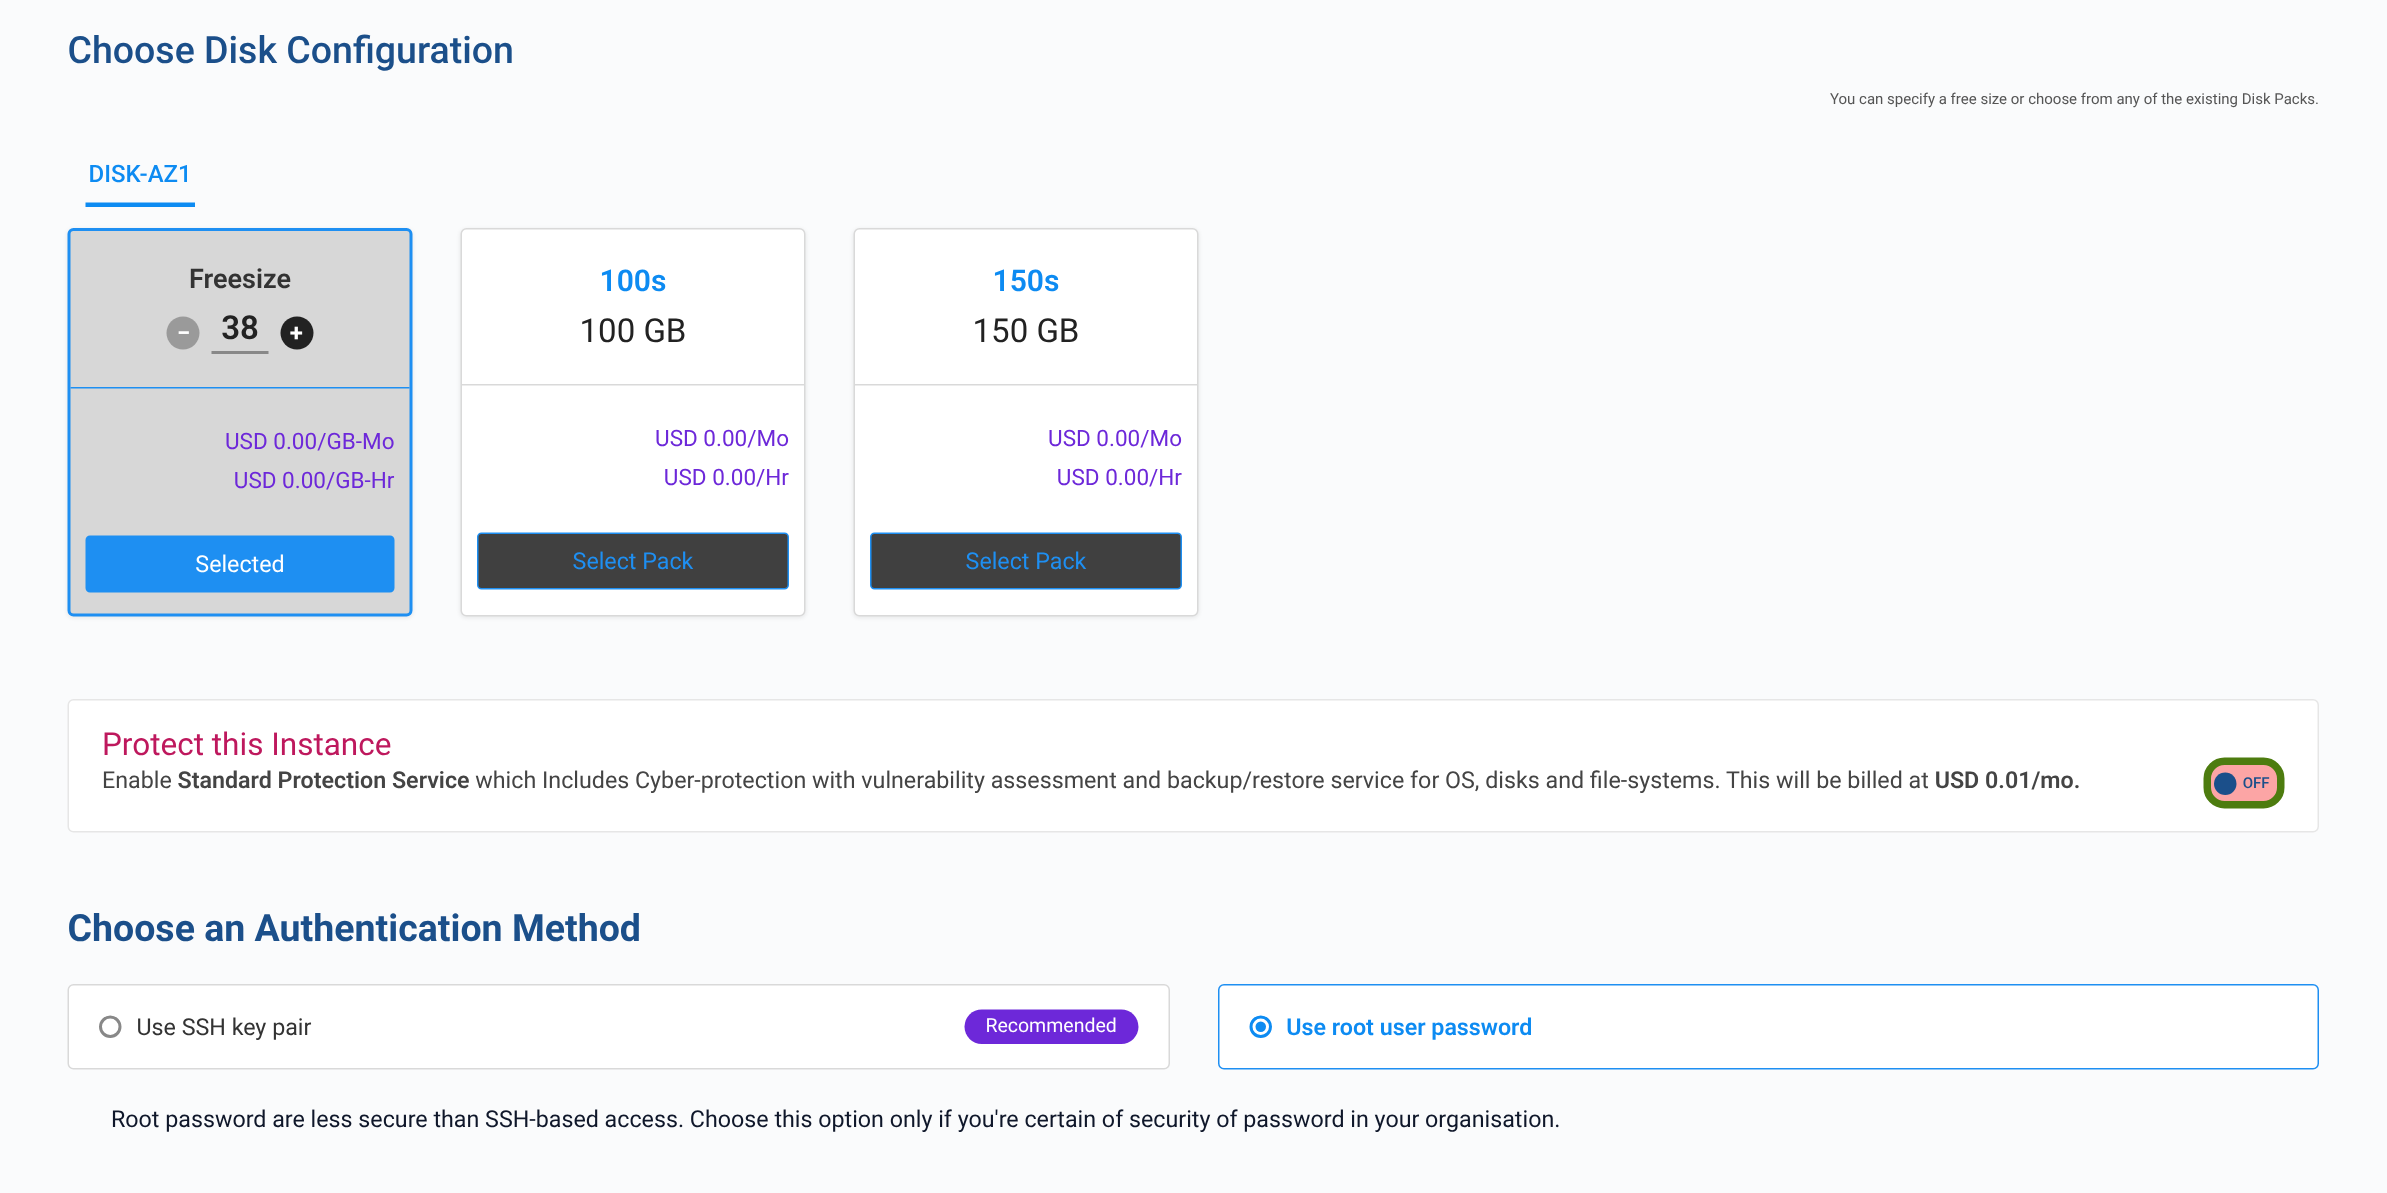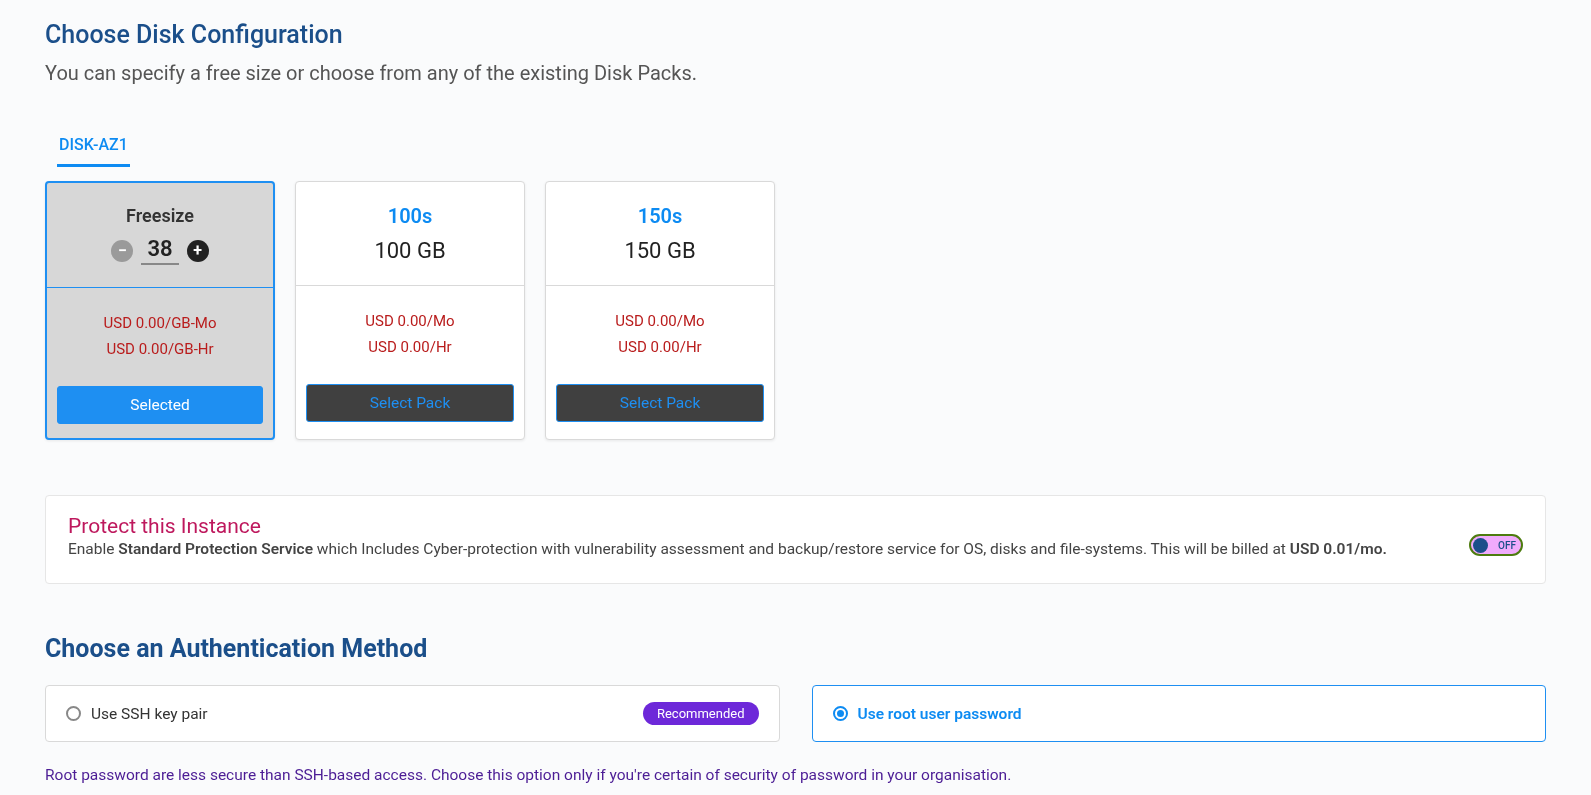--- a/index.html
+++ b/index.html
@@ -12,40 +12,41 @@
     }
     .section-title {
       color: #1b4f8a;
       font-size: 25px;
       font-weight: 500;
       margin-bottom: 12px;
       margin-top: 20px;
     }
     .section-subtitle {
       color: #555;
-      font-size: 20px;
-      margin-bottom: 44px;
+      font-size: 10px;
+      margin-bottom: 28px;
+      text-align: right;
     }
     .tab-container {
       border-bottom: none;
       margin-bottom: 14px;
     }
     .tab {
       display: inline-block;
       color: #0d8bf2;
       font-size: 16px;
       font-weight: 500;
       padding: 6px 2px 10px 2px;
       border-bottom: 3px solid #0d8bf2;
       margin-left: 12px;
       cursor: pointer;
     }
     .cards-row {
       display: flex;
-      gap: 20px;
+      gap: 32px;
       flex-wrap: wrap;
     }
     .card {
       width: 230px;
       border: 1px solid #d9d9d9;
       border-radius: 4px;
       background: #fff;
       box-shadow: 0 1px 3px rgba(0,0,0,0.08);
       display: flex;
       flex-direction: column;
@@ -108,24 +109,25 @@
     .pack-size {
       color: #222;
       font-size: 22px;
       font-weight: 400;
     }
     .card-mid {
       padding: 26px 10px 10px 10px;
       text-align: center;
     }
     .price-line {
-      color: #b91c1c;
+      color: #6d28d9;
       font-size: 15px;
       font-weight: 400;
       margin-bottom: 8px;
+      text-align: right;
     }
     .card-bottom {
       padding: 10px 10px 14px 10px;
     }
     .select-btn {
       width: 100%;
       padding: 9px 0;
       border-radius: 3px;
       font-size: 15.5px;
       cursor: pointer;
@@ -158,26 +160,26 @@
       line-height: 1.5;
     }
     .protect-desc b { font-weight: 600; }
     .toggle-wrap {
       position: absolute;
       right: 22px;
       top: 38px;
     }
     .toggle {
       width: 54px;
-      height: 22px;
-      border: 2px solid #4d7c0f;
+      height: 34px;
+      border: 5px solid #4d7c0f;
       border-radius: 14px;
       position: relative;
       cursor: pointer;
-      background: #f0abfc;
+      background: #fca5a5;
       display: flex;
       align-items: center;
     }
     .toggle-knob {
       width: 15px;
       height: 15px;
       background: #1b4f8a;
       border-radius: 50%;
       position: absolute;
       left: 2px;
@@ -248,23 +250,24 @@
       font-weight: 600;
     }
     .badge {
       background: #6d28d9;
       color: #fff;
       font-size: 13px;
       padding: 4px 14px;
       border-radius: 14px;
     }
     .auth-note {
-      color: #4c1d95;
+      color: #0f172a;
       font-size: 15.5px;
       margin-top: 24px;
+      margin-left: 29px;
     }
   </style>
 </head>
 <body>
 
 <h2 class="section-title">Choose Disk Configuration</h2>
 <p class="section-subtitle">You can specify a free size or choose from any of the existing Disk Packs.</p>
 
 <div class="tab-container">
   <span class="tab">DISK-AZ1</span>

